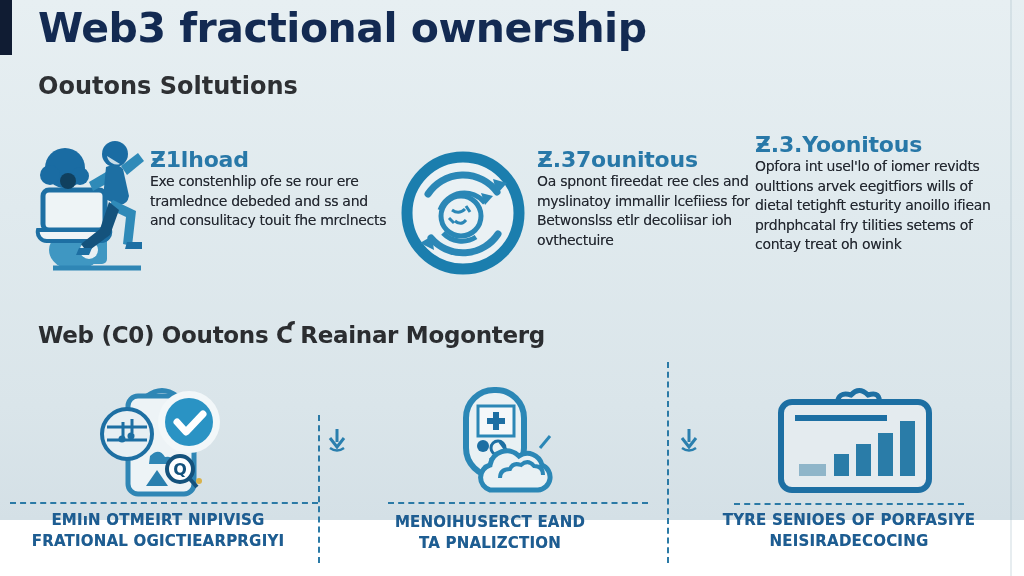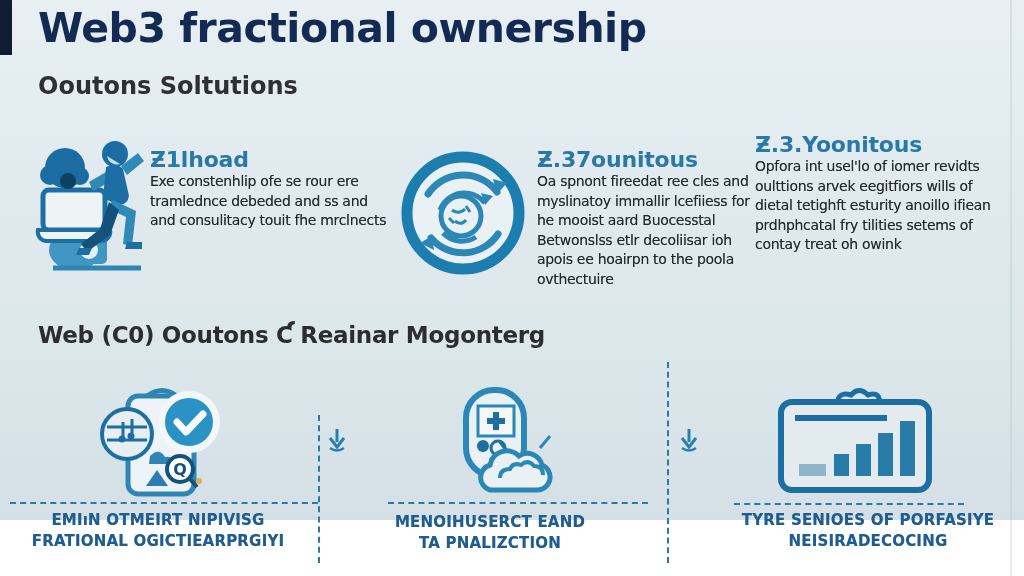--- a/index.html
+++ b/index.html
@@ -32,21 +32,21 @@
   .vdash.v2 { left:667px; top:362px; height:201px; }
   .hdash { position:absolute; height:0; border-top:2px dashed #2b7aa6; }
   .hdash.h1 { left:10px;  top:502px; width:308px; }
   .hdash.h2 { left:388px; top:502px; width:260px; }
   .hdash.h3 { left:734px; top:503px; width:230px; }
 
   .step-label { position:absolute; text-align:center; font-size:15px; font-weight:800; color:#1d5d92;
                 line-height:21px; letter-spacing:0.2px; text-shadow:0 0 0.5px rgba(20,70,110,0.5); }
   .step-label.s1 { left:4px;  top:510px; width:308px; }
   .step-label.s2 { left:345px; top:512px; width:290px; }
-  .step-label.s3 { left:718px; top:510px; width:262px;margin-left:19px; }
+  .step-label.s3 { left:718px; top:510px; width:262px; }
 </style>
 </head>
 <body>
 
 <div class="canvas">
 
   <div class="edge-line"></div>
   <div class="corner-bar"></div>
 
   <div class="title">Web3 fractional ownership</div>
@@ -92,23 +92,21 @@
     <polygon points="87,57 95,48 83,45" fill="#2b87b6"></polygon>
     <path d="M45 85 A26 26 0 0 0 78 89" fill="none" stroke="#2b87b6" stroke-width="5"></path>
     <circle cx="63" cy="68" r="20" fill="none" stroke="#2b87b6" stroke-width="5"></circle>
     <path d="M54 62 q7 5 13 -1 M57 73 q6 5 11 -1 M51 70 l5 5 M68 58 l4 6" stroke="#2b87b6" stroke-width="3" fill="none"></path>
   </svg>
 
   <div class="feat-text c2">
     <div class="feat-head">Ƶ.37ounitous</div>
     <div class="feat-line">Oa spnont fireedat ree cles and</div>
     <div class="feat-line">myslinatoy immallir lcefiiess for</div>
-    <div class="feat-line">he mooist aard Buocesstal</div>
     <div class="feat-line">Betwonslss etlr decoliisar ioh</div>
-    <div class="feat-line">apois ee hoairpn to the poola</div>
     <div class="feat-line">ovthectuire</div>
   </div>
 
   <div class="feat-text c3">
     <div class="feat-head">Ƶ.3.Yoonitous</div>
     <div class="feat-line">Opfora int usel'lo of iomer revidts</div>
     <div class="feat-line">oulttions arvek eegitfiors wills of</div>
     <div class="feat-line">dietal tetighft esturity anoillo ifiean</div>
     <div class="feat-line">prdhphcatal fry tilities setems of</div>
     <div class="feat-line">contay treat oh owink</div>

